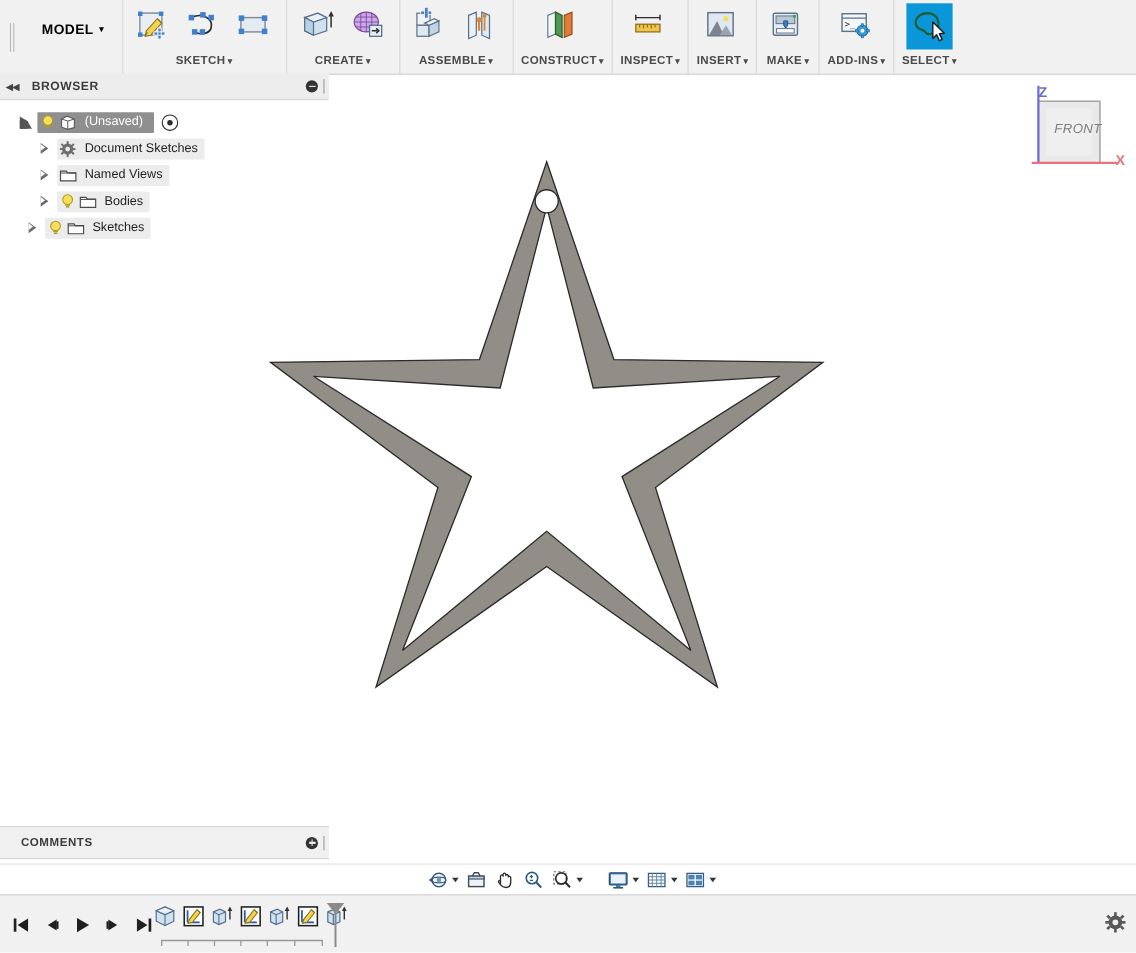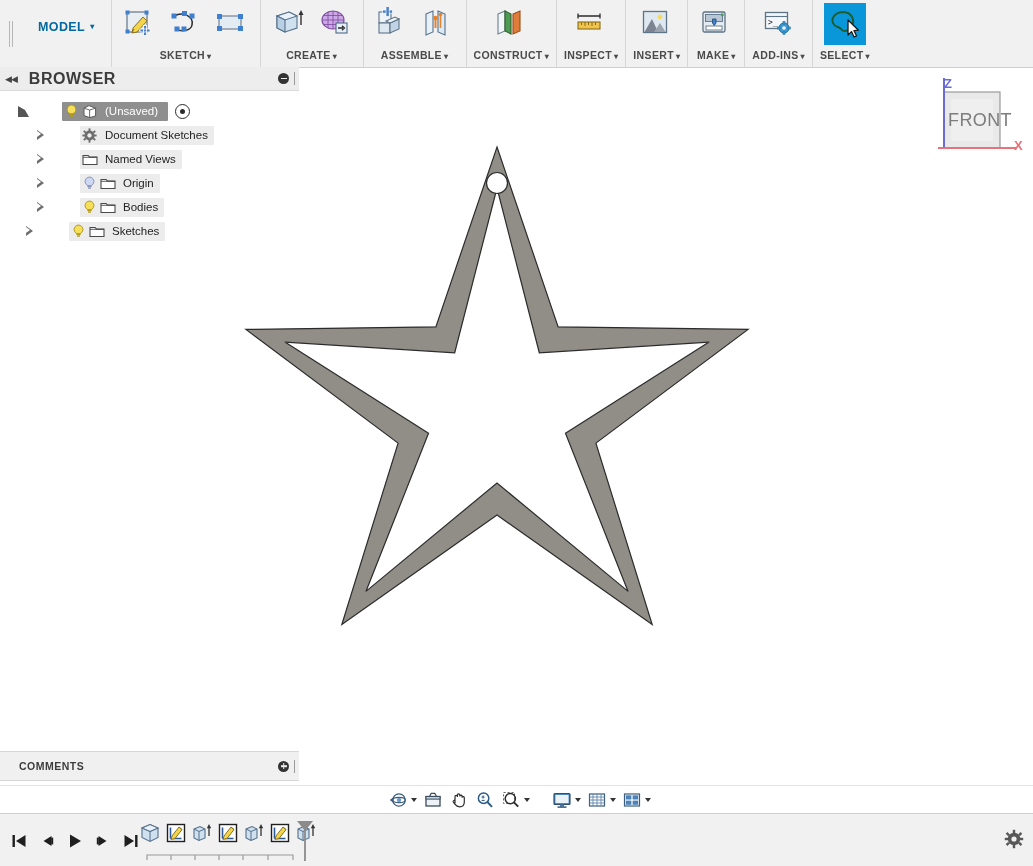--- a/index.html
+++ b/index.html
@@ -29,35 +29,35 @@
   .tb-icons{display:flex;align-items:flex-start;gap:4px;height:46px;padding-top:3px;}
   .tb-label{
     font-size:10.5px;color:#4a4a4a;letter-spacing:.35px;
     font-weight:bold;white-space:nowrap;line-height:1;margin-top:1px;
   }
   .tb-label .car{font-size:8px;margin-left:2px;color:#4a4a4a;}
   .icon-btn{width:42px;height:42px;display:flex;align-items:center;justify-content:center;}
   .icon-btn.sel{background:#0a97d9;}
   .model-btn{
     display:flex;align-items:center;justify-content:center;
-    font-size:12.5px;font-weight:bold;color:#0369a1;letter-spacing:.4px;
+    font-size:12.5px;font-weight:bold;color:#000000;letter-spacing:.4px;
     padding:0 16px;align-self:center;margin-bottom:14px;
   }
   .model-btn .car{font-size:8px;margin-left:5px;}
 
   
   #browser{
     position:absolute;left:0;top:67px;width:299px;
     background:#ffffff;
   }
   #browser-head{
     height:23px;background:#ededed;border-bottom:1px solid #d9d9d9;
     display:flex;align-items:center;padding-left:5px;position:relative;
   }
-  #browser-head .ttl{font-size:16px;font-weight:bold;color:#3c3c3c;letter-spacing:.5px;margin-left:12px;}
+  #browser-head .ttl{font-size:11px;font-weight:bold;color:#3c3c3c;letter-spacing:.5px;margin-left:12px;}
   .collapse-arrows{font-size:9px;color:#444;letter-spacing:-1px;}
   .head-right{position:absolute;right:4px;top:0;height:23px;display:flex;align-items:center;gap:5px;}
   .minus-circle{
     width:11px;height:11px;border-radius:50%;background:#333;
     display:flex;align-items:center;justify-content:center;
   }
   .minus-circle i{display:block;width:6px;height:1.6px;background:#ededed;}
   .plus-circle{
     width:11px;height:11px;border-radius:50%;background:#333;position:relative;
   }
@@ -80,21 +80,21 @@
     content:"";position:absolute;left:0;top:0;
     border-left:7px solid #6d6d6d;border-top:5.5px solid transparent;
     border-bottom:5.5px solid transparent;
   }
   .tri-hollow:after{
     content:"";position:absolute;left:0;top:1.6px;
     border-left:4.6px solid #fff;border-top:3.9px solid transparent;
     border-bottom:3.9px solid transparent;
   }
   .bulb{width:18px;display:flex;align-items:center;justify-content:center;flex:none;}
-  .row-hl{background:#ececec;display:flex;align-items:center;height:19px;border-radius:1px;padding-right:6px;margin-left:28px;}
+  .row-hl{background:#ececec;display:flex;align-items:center;height:19px;border-radius:1px;padding-right:6px;}
   .row-hl.root{background:#8f8f8f;}
   .tlabel{margin-left:6px;white-space:nowrap;}
   .tlabel.root{color:#ffffff;font-weight:normal;padding-right:4px;}
   .folder{width:19px;display:flex;align-items:center;justify-content:center;flex:none;}
   .dot-circle{
     width:13px;height:13px;border-radius:50%;border:1.6px solid #2b2b2b;background:#fff;
     display:flex;align-items:center;justify-content:center;margin-left:7px;flex:none;
   }
   .dot-circle i{width:5px;height:5px;border-radius:50%;background:#2b2b2b;display:block;}
   #canvas-full{
@@ -445,41 +445,20 @@
           <span class="folder">
             <svg width="16" height="13" viewBox="0 0 16 13">
                 <path d="M1 2.5 h5.2 l1.3 1.6 H15 V11.5 H1 Z" fill="#ffffff" stroke="#4a4a4a" stroke-width="1.1"></path>
                 <path d="M1 4.3 H15" stroke="#4a4a4a" stroke-width="0.9"></path>
               </svg>
           </span>
           <span class="tlabel">Named Views</span>
         </span>
       </div>
 
-      <div class="tnode" style="padding-left:30px;">
-        <span class="tw">
-            <span class="tri-hollow"></span>
-          </span>
-        <span class="row-hl">
-          <span class="bulb">
-            <svg width="13" height="14" viewBox="0 0 13 14">
-                <circle cx="6.5" cy="5.5" r="4.4" fill="#cfd8f2" stroke="#8b93b5" stroke-width="1"></circle>
-                <rect x="4.4" y="9.6" width="4.2" height="1.5" fill="#8b93b5"></rect>
-                <rect x="5" y="11.4" width="3" height="1.3" fill="#8b93b5"></rect>
-              </svg>
-          </span>
-          <span class="folder">
-            <svg width="16" height="13" viewBox="0 0 16 13">
-                <path d="M1 2.5 h5.2 l1.3 1.6 H15 V11.5 H1 Z" fill="#ffffff" stroke="#4a4a4a" stroke-width="1.1"></path>
-                <path d="M1 4.3 H15" stroke="#4a4a4a" stroke-width="0.9"></path>
-              </svg>
-          </span>
-          <span class="tlabel">Origin</span>
-        </span>
-      </div>
 
       <div class="tnode" style="padding-left:30px;">
         <span class="tw">
             <span class="tri-hollow"></span>
           </span>
         <span class="row-hl">
           <span class="bulb">
             <svg width="13" height="14" viewBox="0 0 13 14">
                 <circle cx="6.5" cy="5.5" r="4.4" fill="#f7df5a" stroke="#b09a1e" stroke-width="1"></circle>
                 <rect x="4.4" y="9.6" width="4.2" height="1.5" fill="#b09a1e"></rect>
@@ -533,21 +512,21 @@
     <svg width="110" height="95" viewBox="0 0 110 95">
 
       <rect x="24" y="22" width="56" height="56" fill="#e9e9e9" stroke="#9a9a9a" stroke-width="1.2"></rect>
       <rect x="31" y="29" width="42" height="42" fill="#efefef" stroke="none"></rect>
 
       <line x1="24" y1="78" x2="24" y2="8" stroke="#6b6bd6" stroke-width="2"></line>
       <line x1="18" y1="78" x2="96" y2="78" stroke="#e8717a" stroke-width="2"></line>
     </svg>
     <div style="position:absolute;left:24px;top:6px;font-size:13px;font-weight:bold;color:#6b6bd6;">Z</div>
     <div style="position:absolute;left:94px;top:68px;font-size:13px;font-weight:bold;color:#e8717a;">X</div>
-    <div style="position:absolute;left:24px;top:40px;width:72px;text-align:center;font-size:18px;color:#7d7d7d;letter-spacing:.4px;">FRONT</div>
+    <div style="position:absolute;left:24px;top:40px;width:72px;text-align:center;font-size:12px;color:#7d7d7d;letter-spacing:.4px;font-style:italic;">FRONT</div>
   </div>
 
   <div id="navbar-wrap"></div>
 
   <div id="navbar">
     <div class="nv">
       <svg width="20" height="20" viewBox="0 0 20 20">
         <ellipse cx="11" cy="10" rx="6.2" ry="6.2" fill="none" stroke="#3b5c7e" stroke-width="1.3"></ellipse>
         <ellipse cx="11" cy="10" rx="6.2" ry="2.6" fill="none" stroke="#3b5c7e" stroke-width="1.1"></ellipse>
         <circle cx="11" cy="10" r="2.2" fill="#6f9ac6"></circle>

